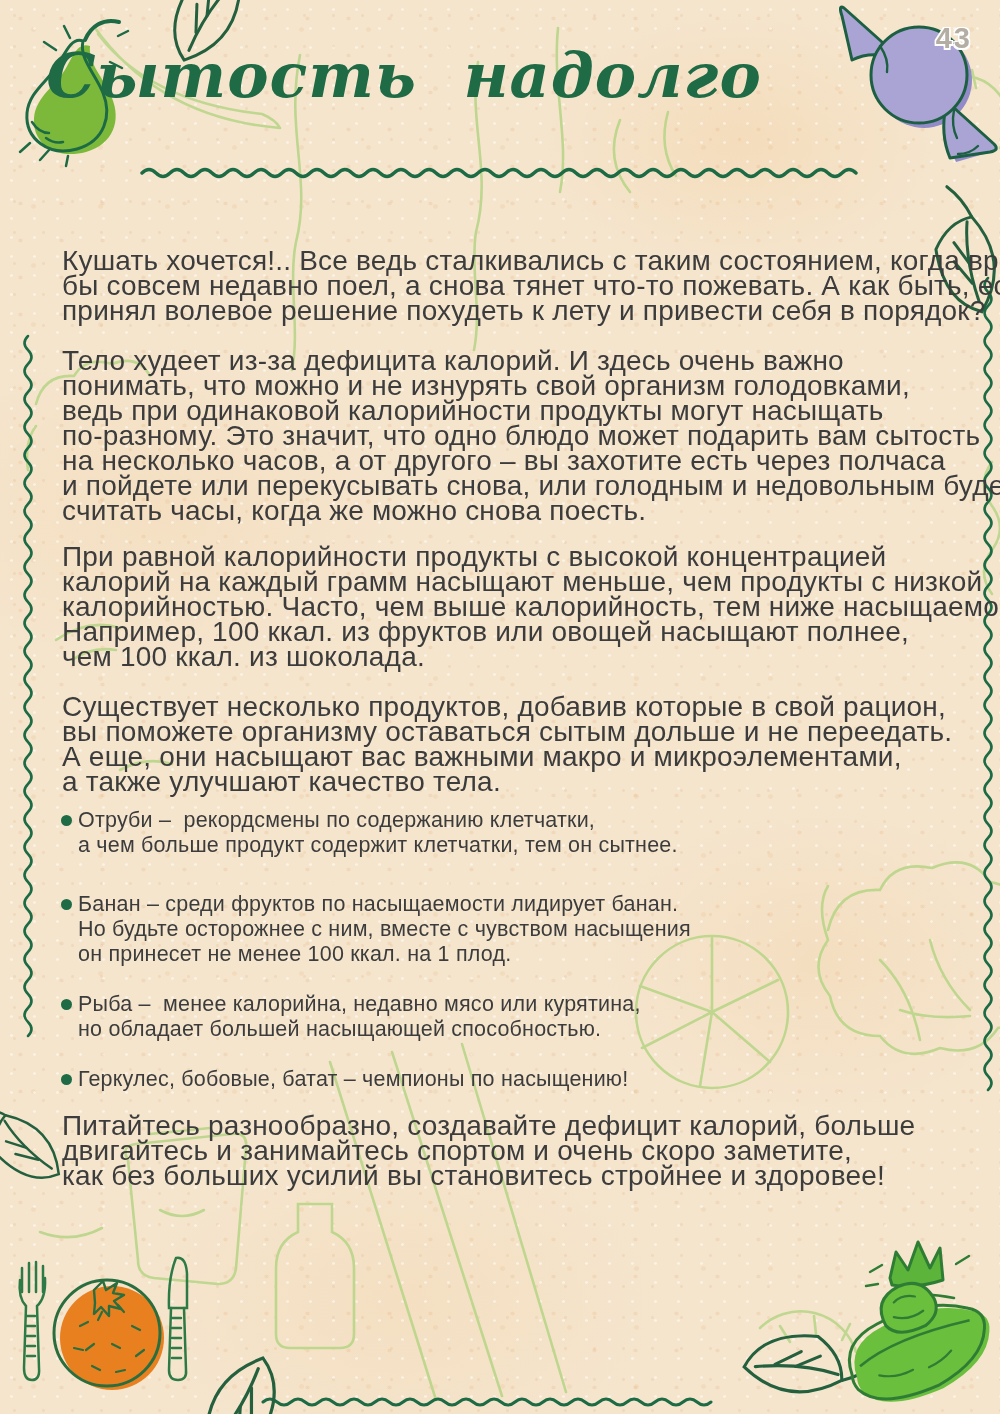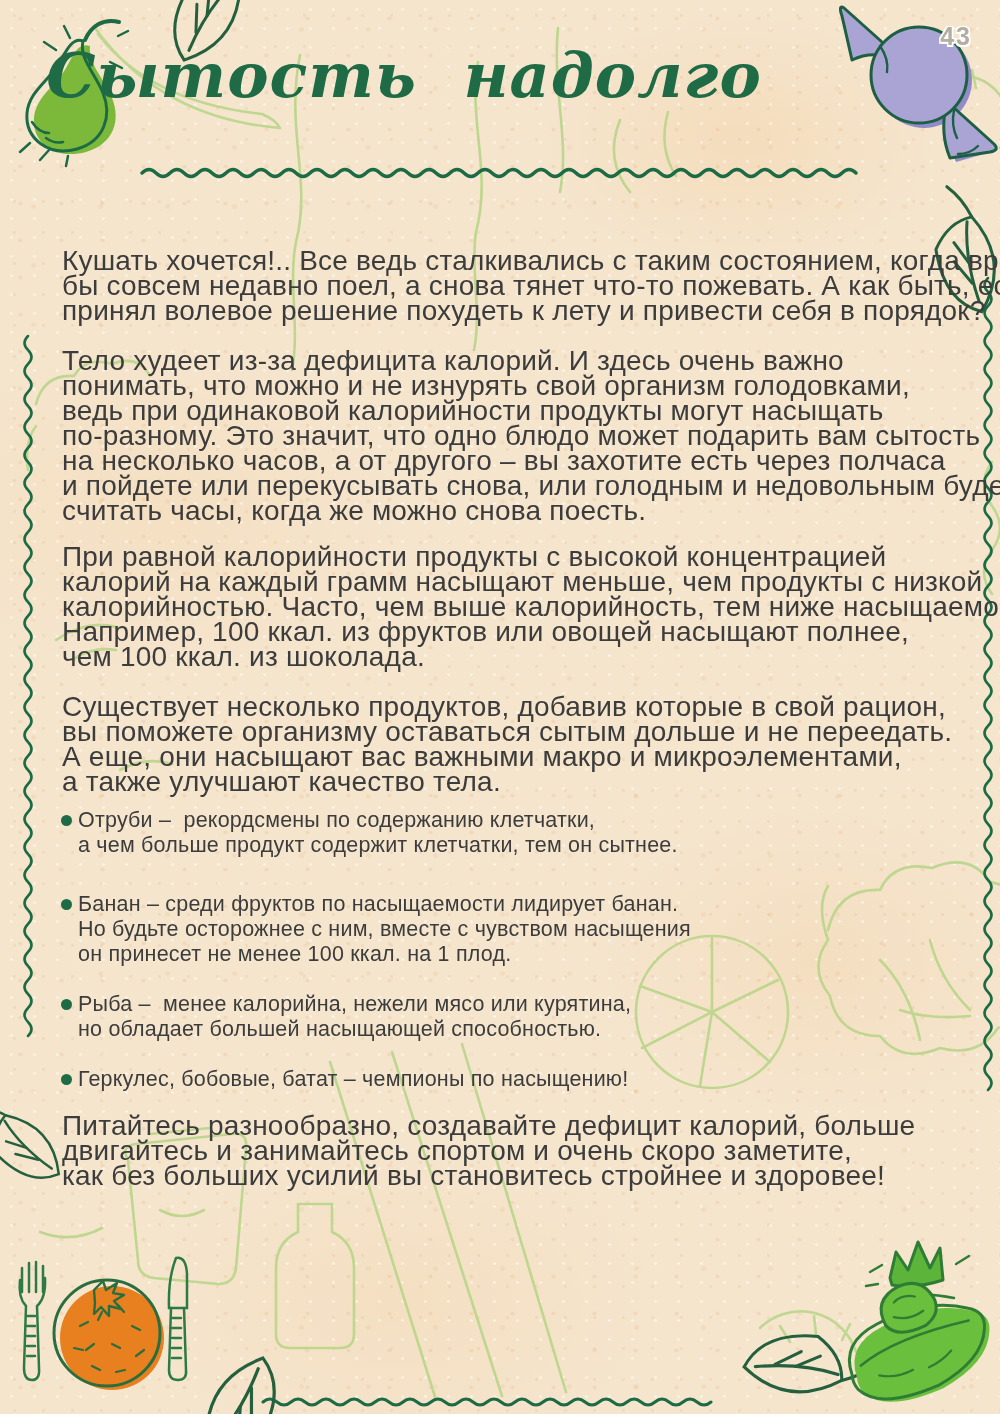--- a/index.html
+++ b/index.html
@@ -18,21 +18,21 @@
       radial-gradient(ellipse 400px 270px at 16% 36%, rgba(242,202,152,.22), transparent 62%),
       radial-gradient(ellipse 360px 250px at 82% 68%, rgba(240,196,144,.22), transparent 62%),
       radial-gradient(ellipse 420px 260px at 40% 92%, rgba(240,198,146,.20), transparent 62%);
     background-size:41px 37px,29px 31px,23px 19px,67px 59px,auto,auto,auto,auto;
   }
   svg{display:block;}
   .layer{position:absolute;left:0;top:0;width:1000px;height:1414px;}
   .illus{position:absolute;}
   .page-number{
     position:absolute;top:22px;right:28px;z-index:6;
-    font-size:25px;font-weight:bold;color:#b3ada4;letter-spacing:2px;
+    font-size:29px;font-weight:bold;color:#b3ada4;letter-spacing:2px;
     text-shadow:-1.5px -1.5px 0 #fff,1.5px -1.5px 0 #fff,-1.5px 1.5px 0 #fff,1.5px 1.5px 0 #fff;
   }
   .title{
     position:absolute;top:42px;left:0;width:808px;z-index:4;
     text-align:center;
     font-family:"DejaVu Serif",serif;font-style:italic;font-weight:bold;
     font-size:62px;line-height:1.1;color:#1e6b45;
     letter-spacing:1px;word-spacing:24px;
   }
   .content{position:absolute;left:62px;top:0;width:910px;z-index:5;}
@@ -192,21 +192,21 @@
 а чем больше продукт содержит клетчатки, тем он сытнее.</div>
     </div>
     <div class="bullet" style="top:892px">
       <span class="dot"></span>
       <div class="btext">Банан – среди фруктов по насыщаемости лидирует банан.
 Но будьте осторожнее с ним, вместе с чувством насыщения
 он принесет не менее 100 ккал. на 1 плод.</div>
     </div>
     <div class="bullet" style="top:992px">
       <span class="dot"></span>
-      <div class="btext">Рыба –  менее калорийна, нежели мясо или курятина,
+      <div class="btext">Рыба –  менее калорийна, недавно мясо или курятина,
 но обладает большей насыщающей способностью.</div>
     </div>
     <div class="bullet" style="top:1067px">
       <span class="dot"></span>
       <div class="btext">Геркулес, бобовые, батат – чемпионы по насыщению!</div>
     </div>
 
     <div class="para" style="top:1113px">Питайтесь разнообразно, создавайте дефицит калорий, больше
 двигайтесь и занимайтесь спортом и очень скоро заметите,
 как без больших усилий вы становитесь стройнее и здоровее!</div>

